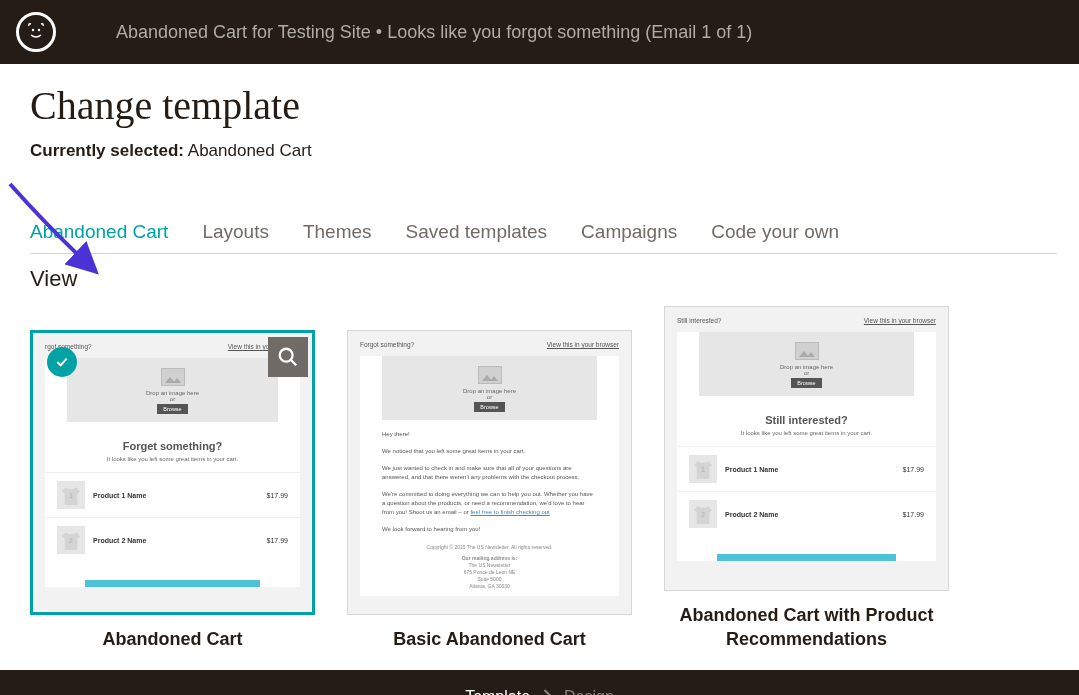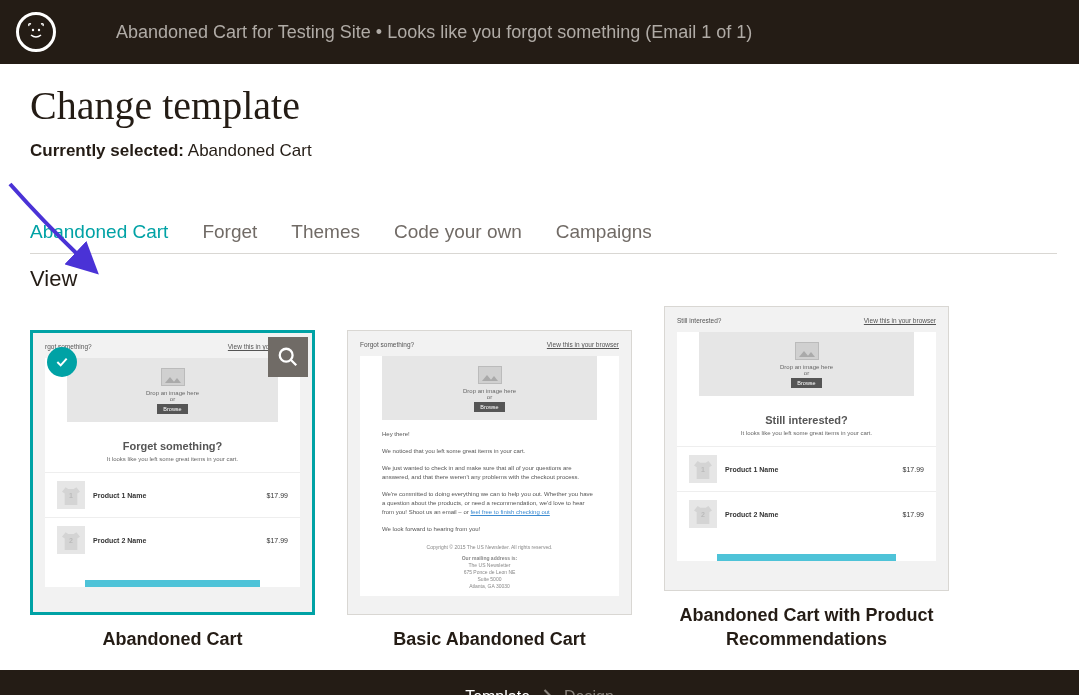--- a/index.html
+++ b/index.html
@@ -101,24 +101,25 @@
 
   <h1>Change template</h1>
 
   <div class="current-row">
     <span class="label">Currently selected:</span>
     <span>Abandoned Cart</span>
   </div>
 
   <div class="tabs">
     <div class="tab active">Abandoned Cart</div>
-    <div class="tab">Forget</div>
+    <div class="tab">Layouts</div>
     <div class="tab">Themes</div>
+    <div class="tab">Saved templates</div>
+    <div class="tab">Campaigns</div>
     <div class="tab">Code your own</div>
-    <div class="tab">Campaigns</div>
   </div>
 
   <div class="section-title">View</div>
 
   <div class="card-row">
 
     <div class="card-wrap">
       <div class="card selected">
         <div class="check-badge">
           <svg viewBox="0 0 24 24">

